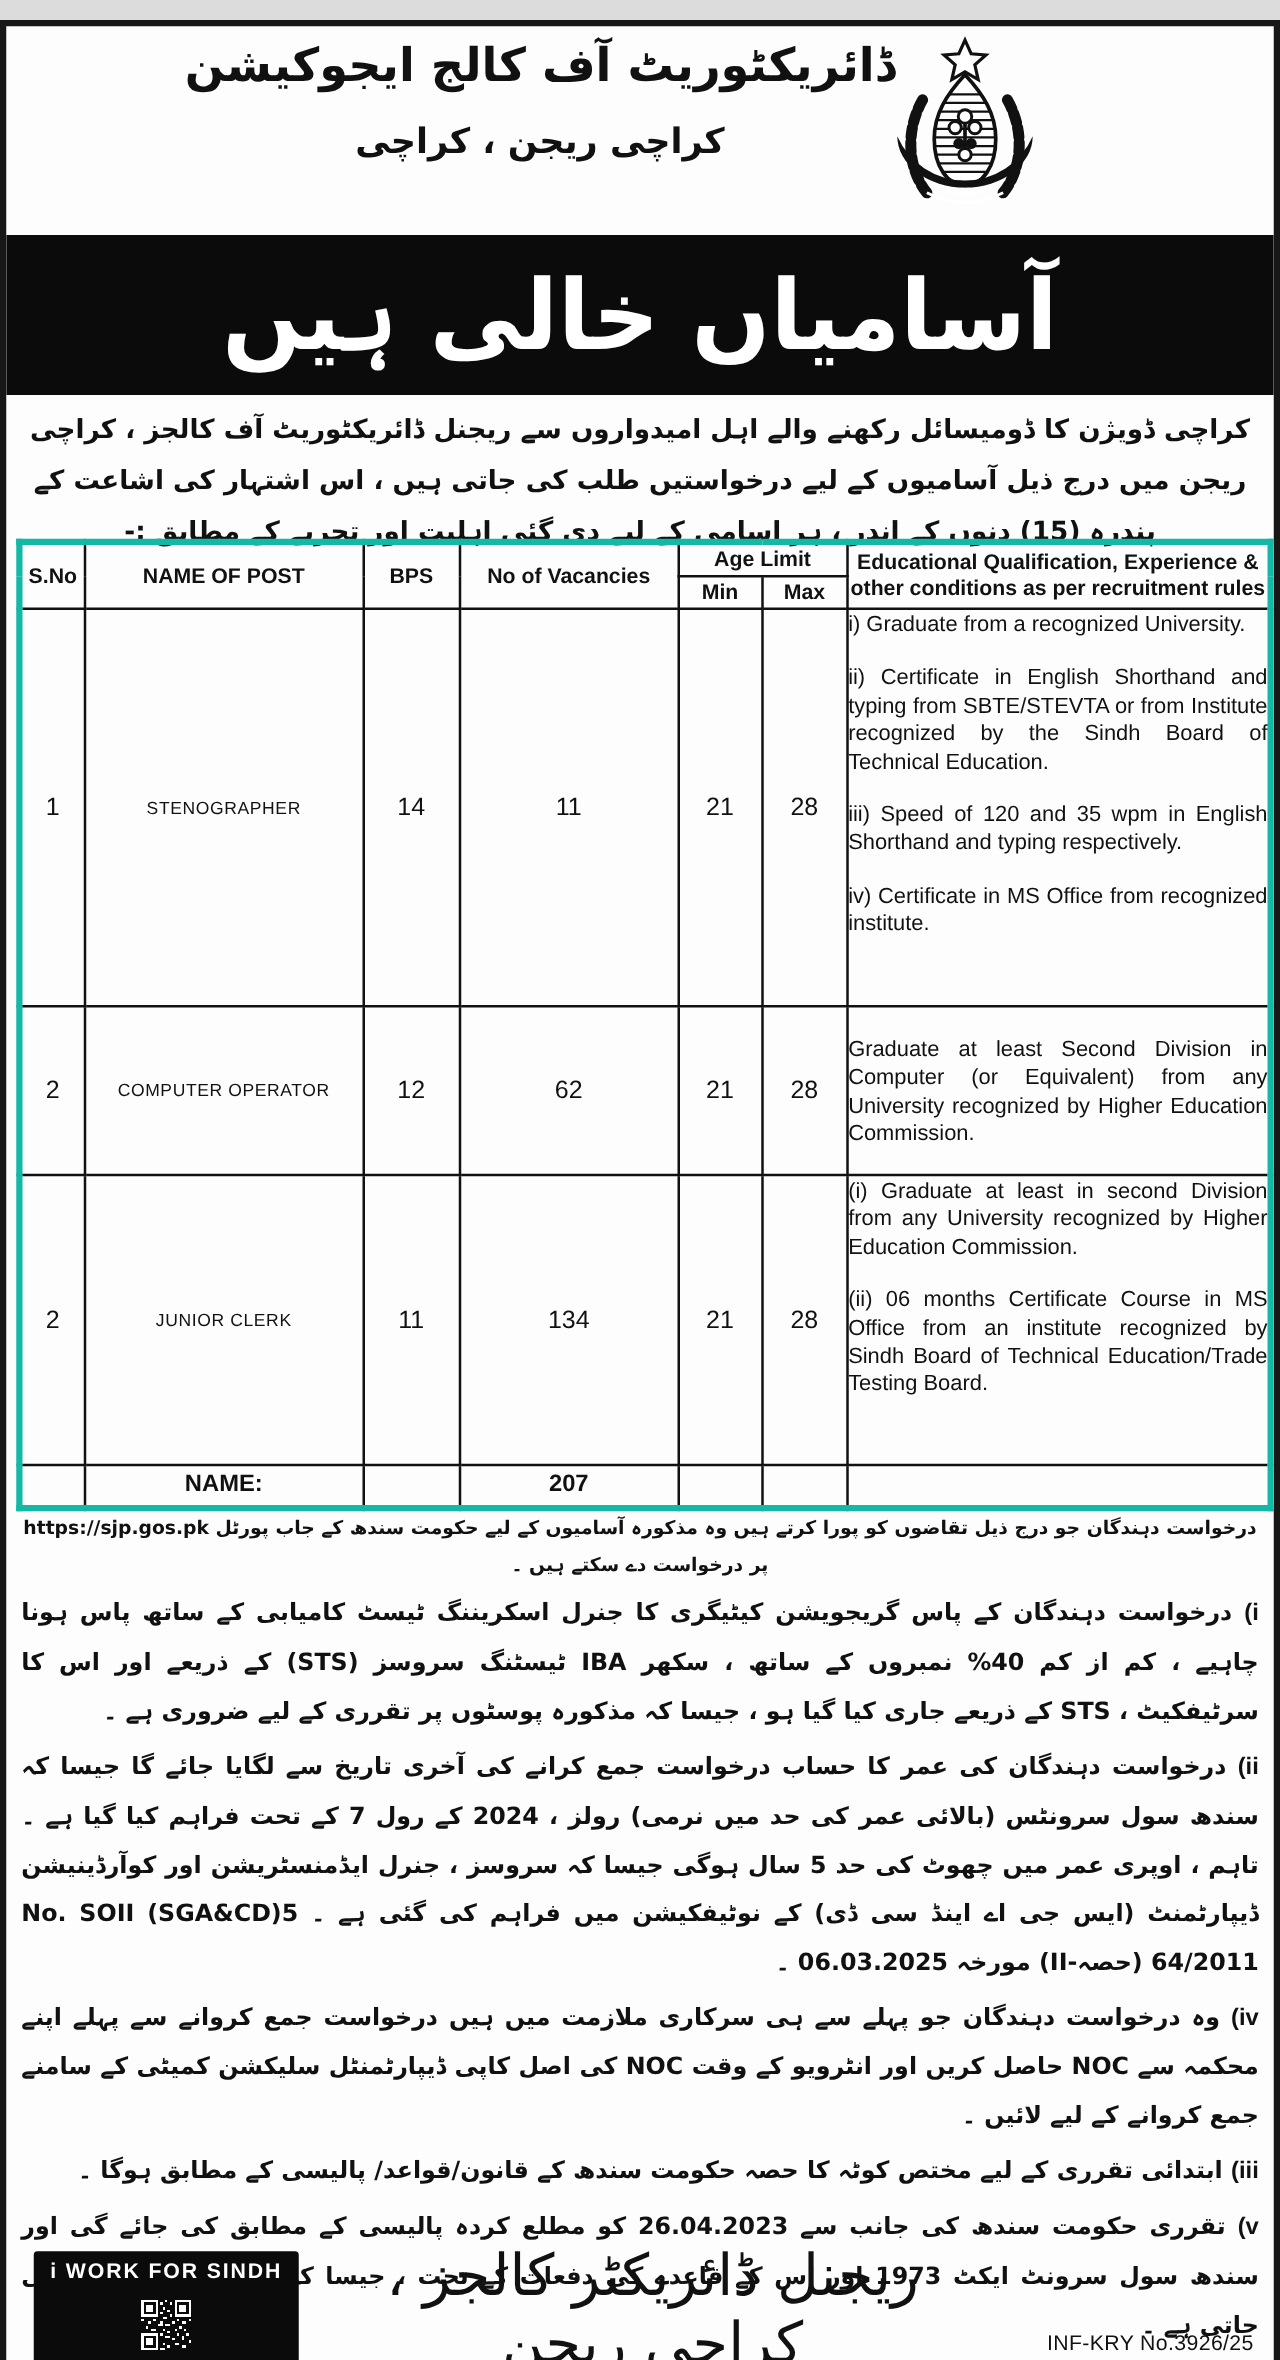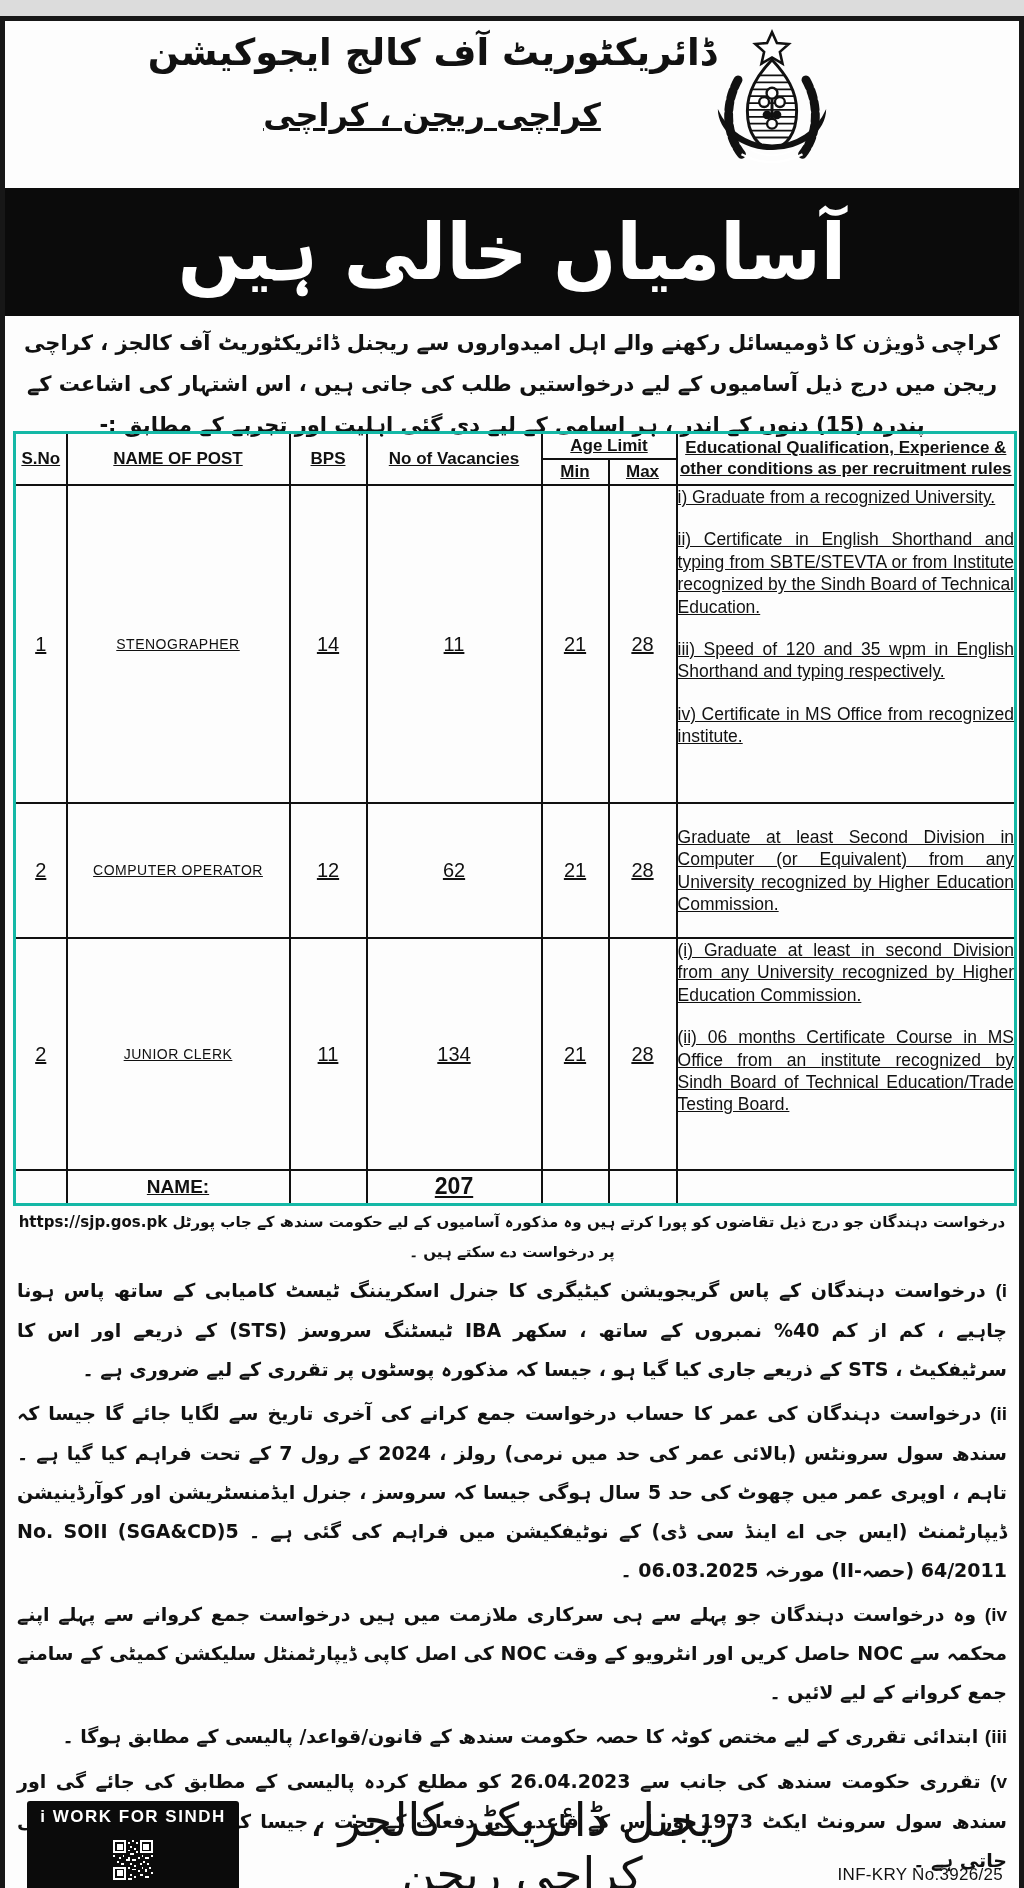--- a/index.html
+++ b/index.html
@@ -8,60 +8,59 @@
     background:#fdfdfd; box-sizing:border-box;
     border:5px solid #171717; border-bottom-width:9px;
     font-family:"Liberation Sans", sans-serif; color:#111;
     overflow:hidden;
   }
   .urdu { font-family:"DejaVu Sans", sans-serif; direction:rtl; }
 
   
   .masthead { position:absolute; top:10px; left:60px; right:220px; text-align:center; }
   .dept-line1 { font-size:37px; font-weight:700; letter-spacing:1px; }
-  .dept-line2 { font-size:32px; font-weight:700; margin-top:22px; letter-spacing:2px;text-decoration:underline; }
+  .dept-line2 { font-size:28px; font-weight:700; margin-top:22px; letter-spacing:2px; }
   .emblem { position:absolute; left:703px; top:6px; width:128px; height:158px; }
 
   
   .banner {
     position:absolute; top:167px; left:0; right:0; height:128px;
     background:#0b0b0b; display:flex; align-items:center; justify-content:center;
   }
   .banner-text { color:#fff; font-size:74px; font-weight:700; letter-spacing:4px; transform:scaleY(1.05); }
 
   
   .intro {
     position:absolute; top:302px; left:14px; right:14px;
     font-size:21px; font-weight:700; text-align:center; line-height:1.95;
   }
 
   
   table.vacancies {
     position:absolute; top:410px; left:8px; width:1001px;
     border-collapse:collapse; table-layout:fixed;
-    border:3px solid #14b8a6;
-    text-decoration:underline;
+    border:5px solid #14b8a6;
   }
   table.vacancies th, table.vacancies td { border:2px solid #111; padding:0; }
   table.vacancies th { font-size:17px; font-weight:700; text-align:center; }
   th.qual-head { text-align:left; padding:2px 8px 2px 12px; font-size:17px; line-height:1.22; }
   tr.hrow1 th { height:24px; }
   tr.hrow2 th { height:24px; }
   tr.r1 { height:318px; }
   tr.r2 { height:135px; }
   tr.r3 { height:232px; }
   tr.rtotal { height:34px; }
   td.c-center { text-align:center; vertical-align:middle; font-size:20px; }
   td.c-post { text-align:center; vertical-align:middle; font-size:14px; letter-spacing:.5px; line-height:1.35; }
   td.c-qual { vertical-align:top; padding:10px 12px 6px 14px; }
   td.c-qual.vmid { vertical-align:middle;border-radius:30px; }
   td.c-qual p { margin:0 0 20px 0; font-size:17.5px; line-height:1.28; text-align:justify; }
   td.c-qual p:last-child { margin-bottom:0; }
   td.c-total-label { text-align:center; vertical-align:middle; font-size:19px; font-weight:700; }
-  td.c-total-val { text-align:center; vertical-align:middle; font-size:23px; font-weight:700; }
+  td.c-total-val { text-align:center; vertical-align:middle; font-size:19px; font-weight:700; }
 
   
   .conditions { position:absolute; top:1186px; left:12px; right:12px; }
   .cond-intro { font-size:15px; font-weight:700; line-height:2.0; text-align:center; margin-bottom:4px; }
   .cond-item { font-size:19px; font-weight:700; line-height:2.05; text-align:justify; margin-bottom:5px; }
   .cond-num { font-family:"Liberation Sans", sans-serif; }
 
   
   .sindh-box {
     position:absolute; left:22px; top:1780px; width:212px; height:112px;

